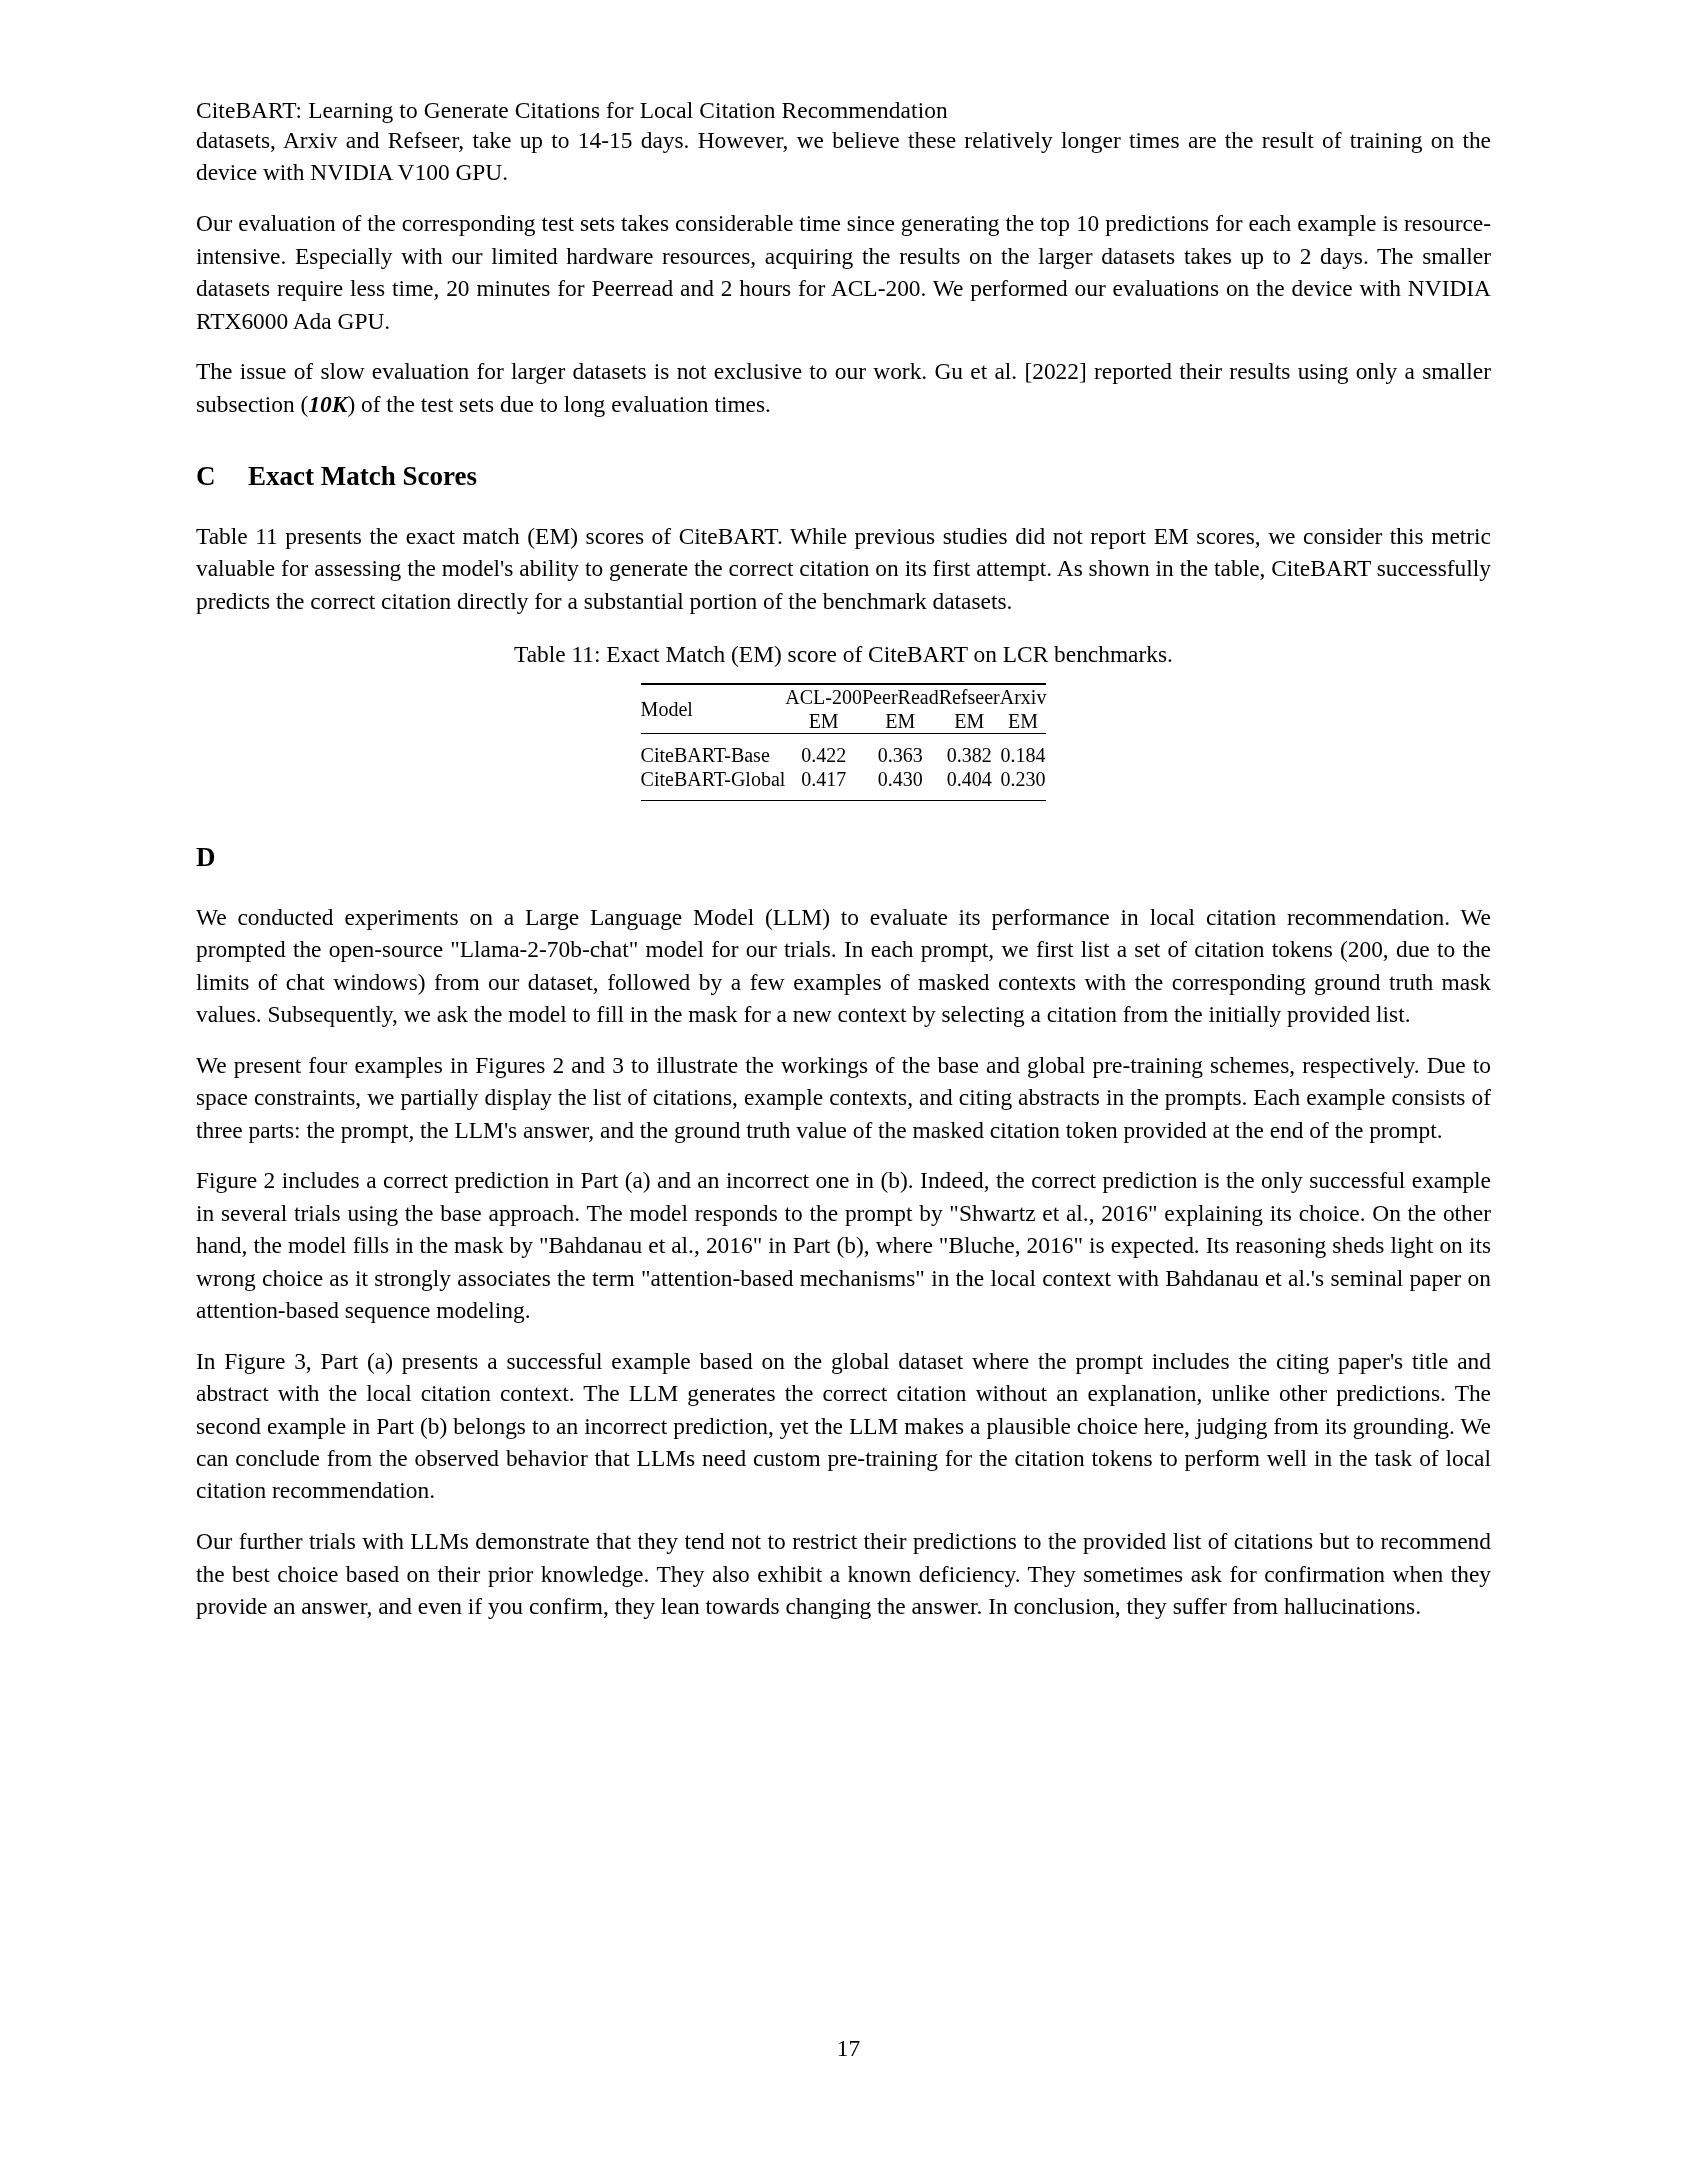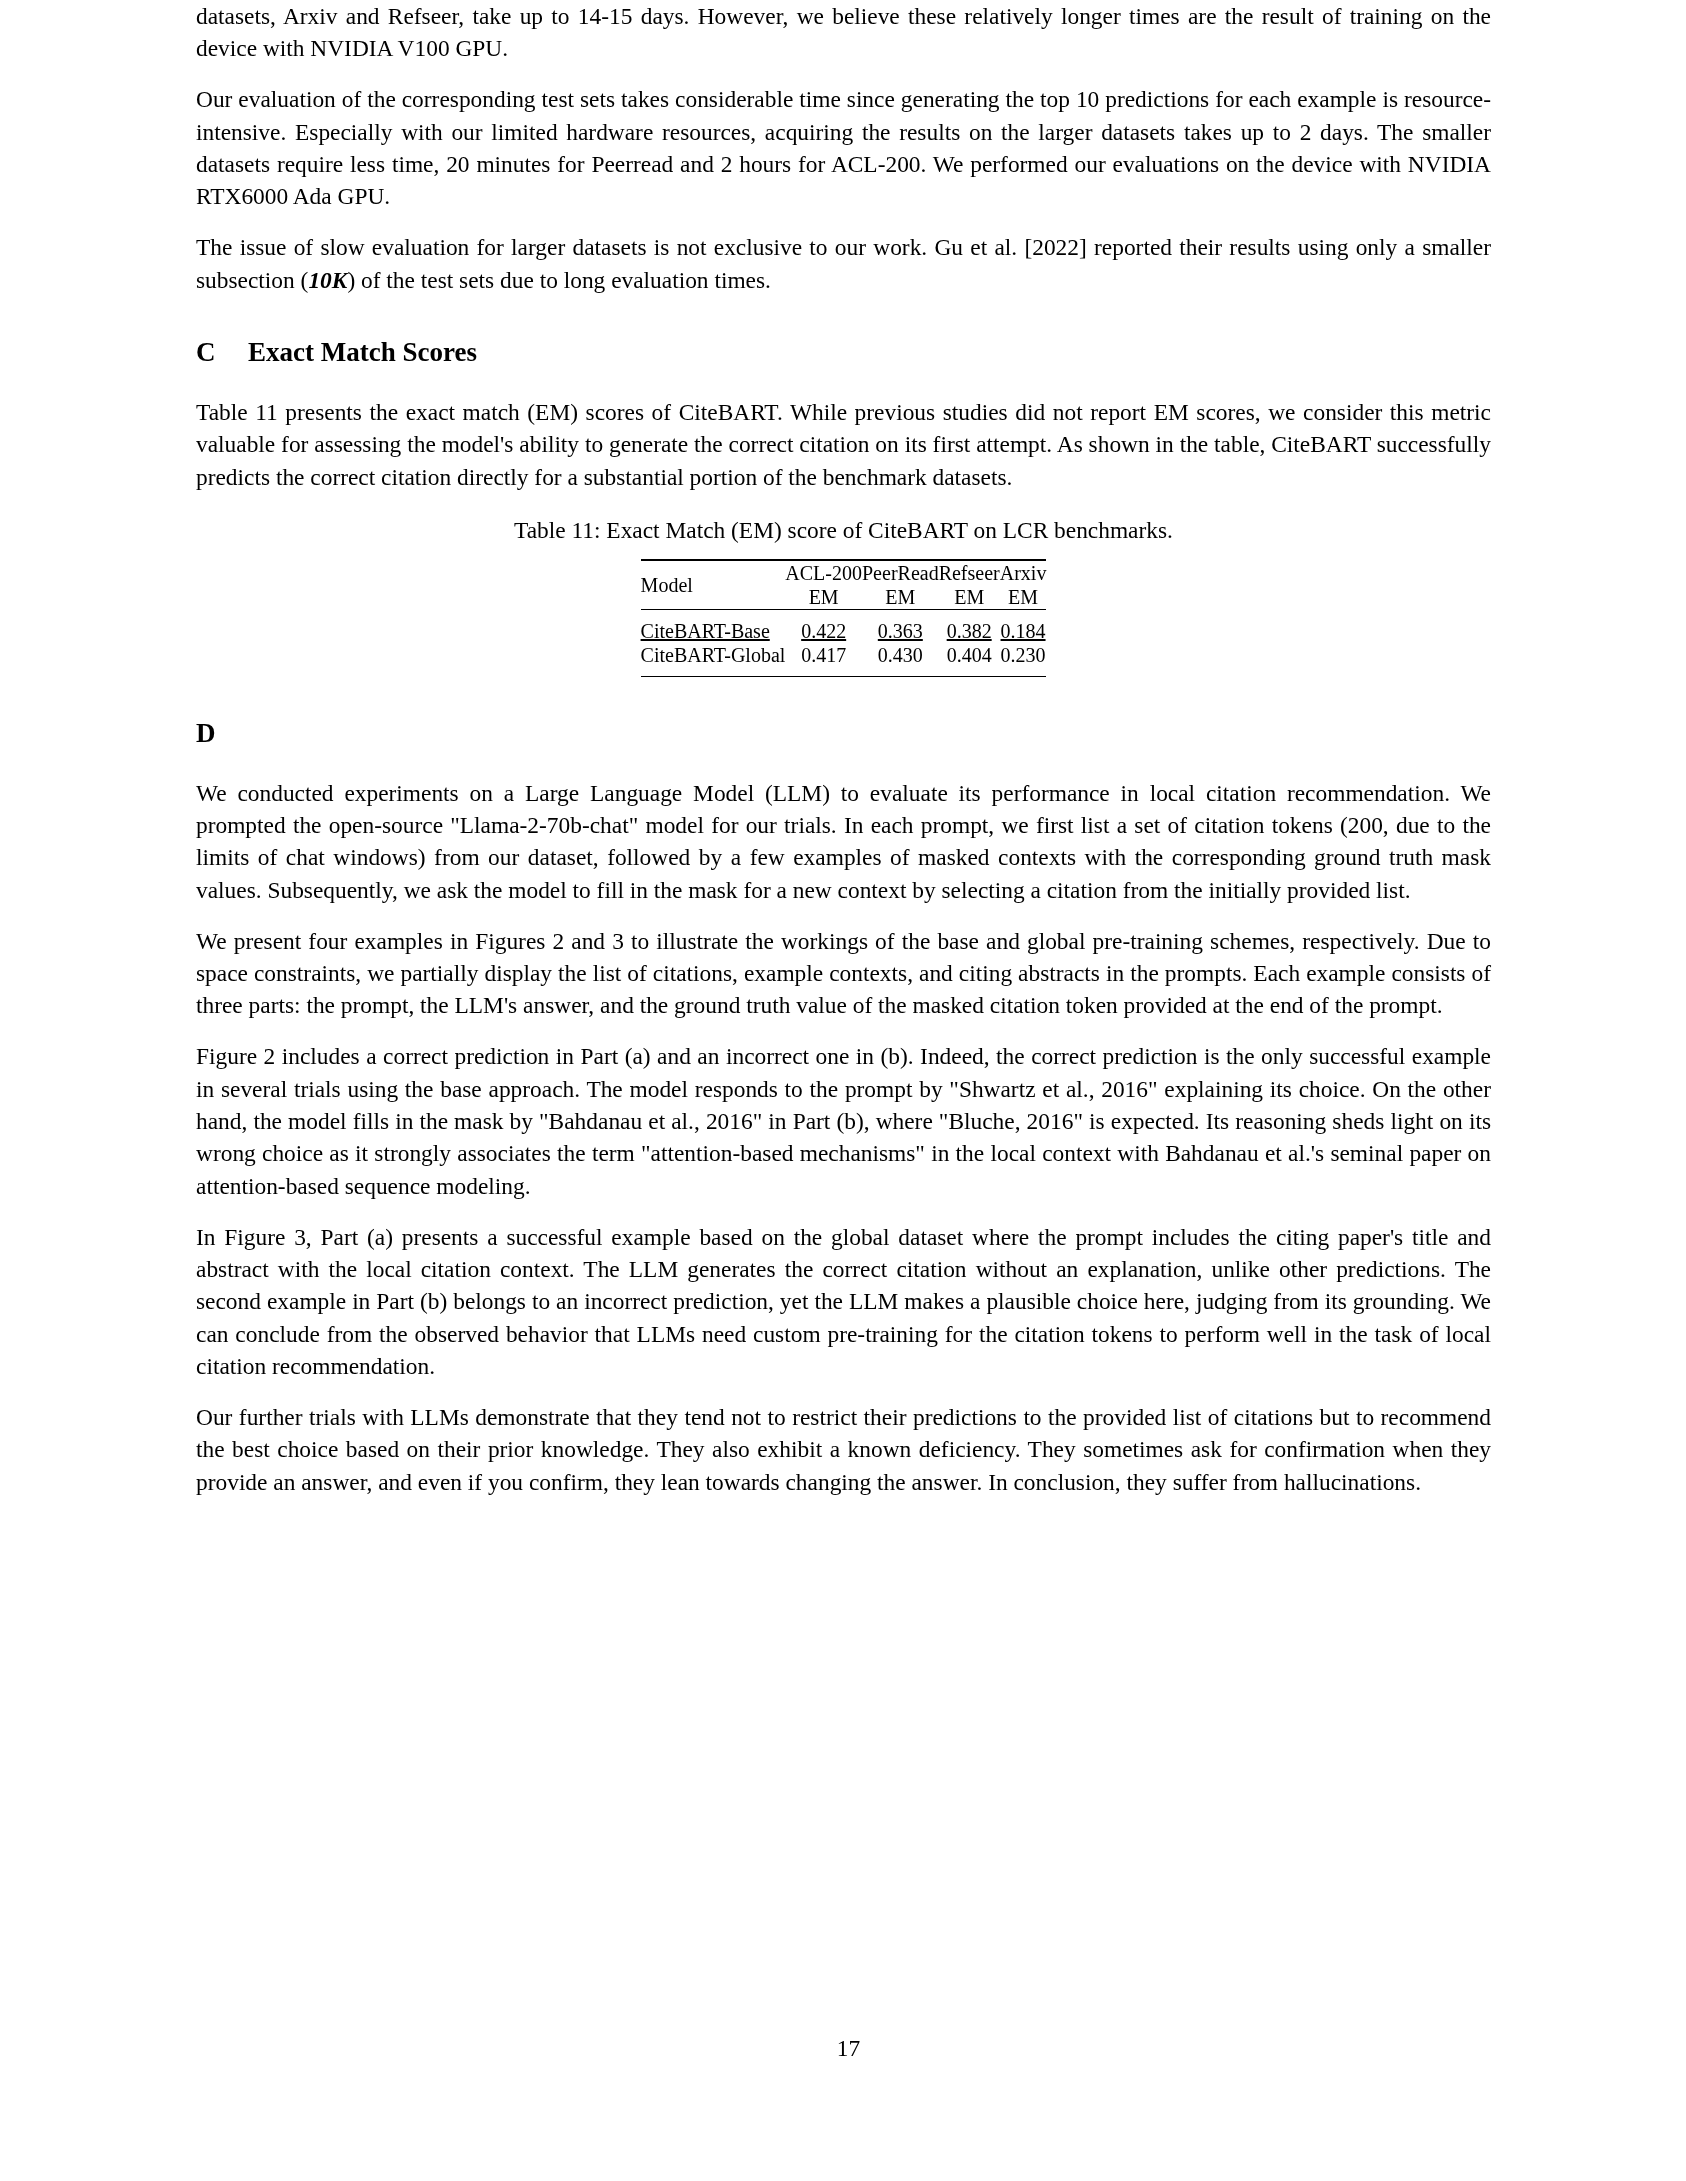--- a/index.html
+++ b/index.html
@@ -111,21 +111,20 @@
     padding-top: 8.3px;
     padding-bottom: 8.3px;
     vertical-align: middle;
   }
   .data-row td {
     padding-top: 3.7px;
     padding-bottom: 3.7px;
   }
   .data-row.first-data td {
     padding-top: 8.3px;
-    text-decoration: underline;
   }
   .data-row.last-data td {
     padding-bottom: 8.3px;
   }
   .bold {
     font-weight: bold;
   }
   .spacer-row td {
     height: 0;
     line-height: 0;
@@ -146,20 +145,21 @@
     font-weight: bold;
   }
 </style>
 </head>
 <body>
 
 <div class="page">
 
   <div class="content">
 
+    <div class="running-head">CiteBART: Learning to Generate Citations for Local Citation Recommendation</div>
 
     <p class="body-par first-par">datasets, Arxiv and Refseer, take up to 14-15 days. However, we believe these relatively longer times are the result of training on the device with NVIDIA V100 GPU.</p>
 
     <p class="body-par">Our evaluation of the corresponding test sets takes considerable time since generating the top 10 predictions for each example is resource-intensive.  Especially with our limited hardware resources, acquiring the results on the larger datasets takes up to 2 days. The smaller datasets require less time, 20 minutes for Peerread and 2 hours for ACL-200. We performed our evaluations on the device with NVIDIA RTX6000 Ada GPU.</p>
 
     <p class="body-par"><span>The issue of slow evaluation for larger datasets is not exclusive to our work. Gu et al. [2022] reported their results using only a smaller subsection (</span><span class="math-it">10K</span><span>) of the test sets due to long evaluation times.</span></p>
 
     <h2 class="section-head">
       <span class="sec-letter">C</span>
       <span class="sec-title">Exact Match Scores</span>

